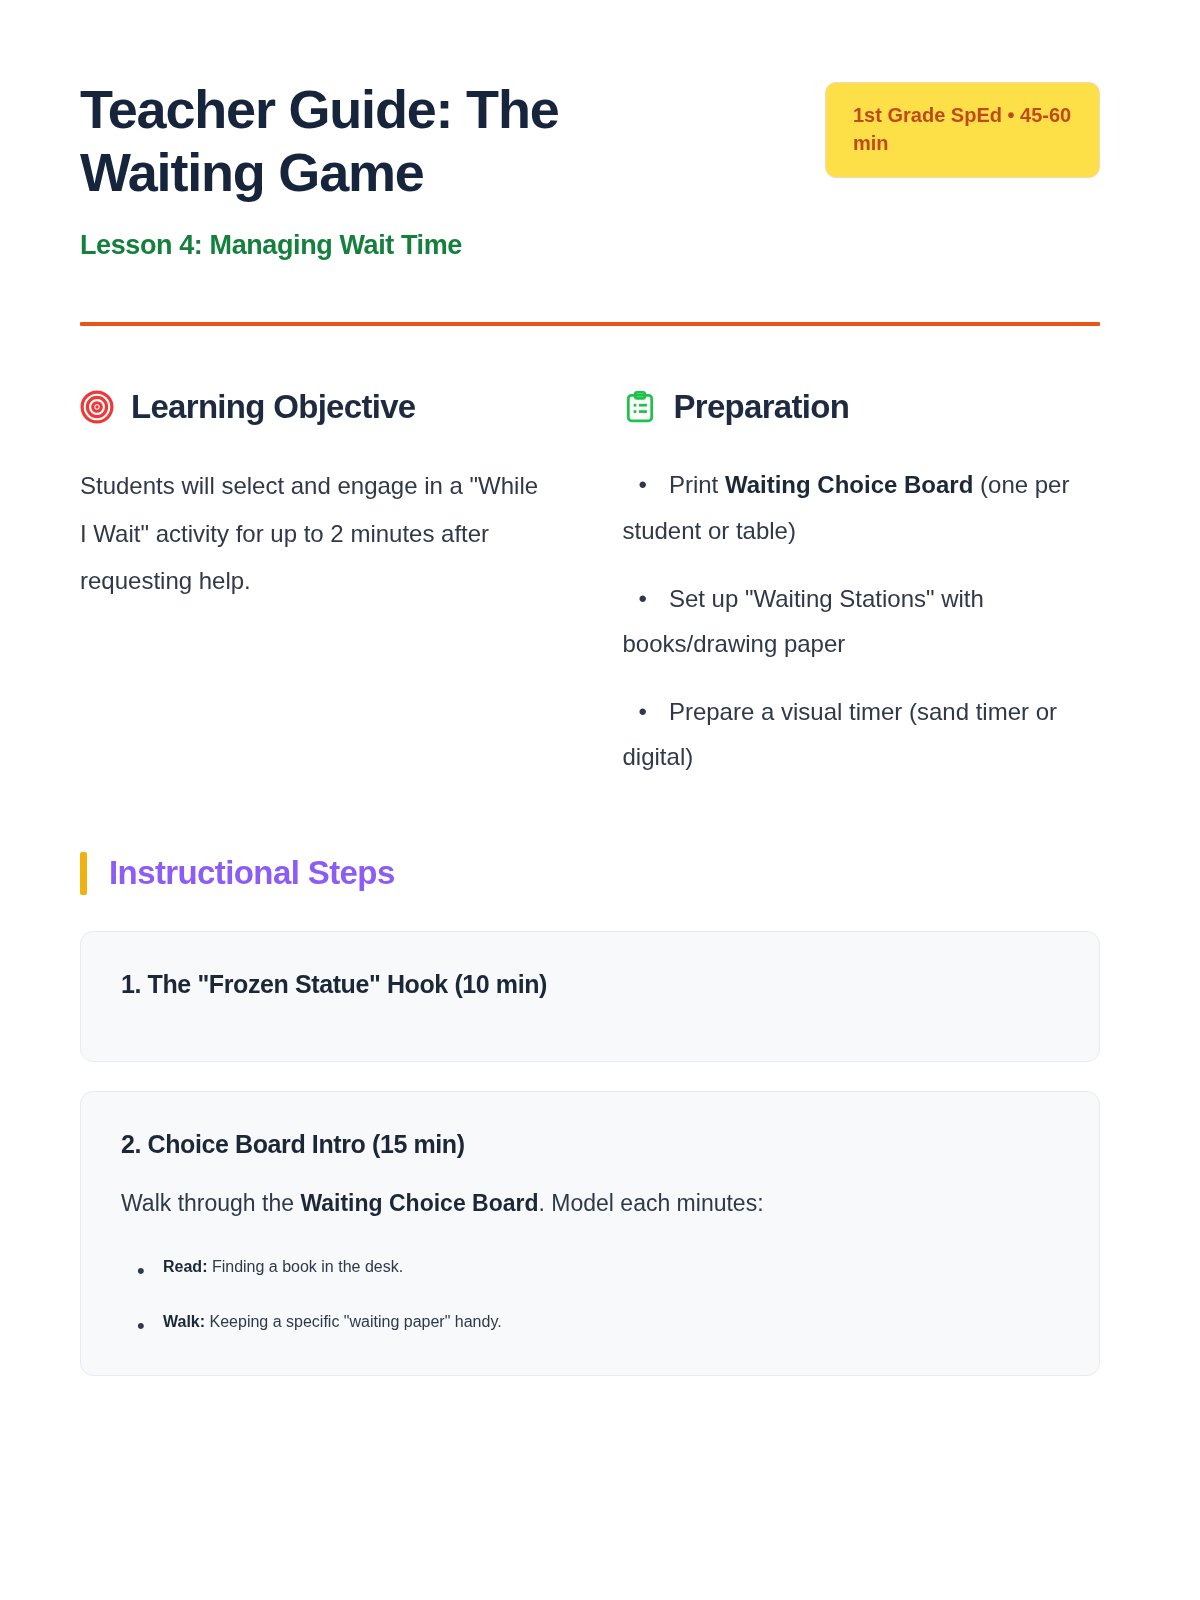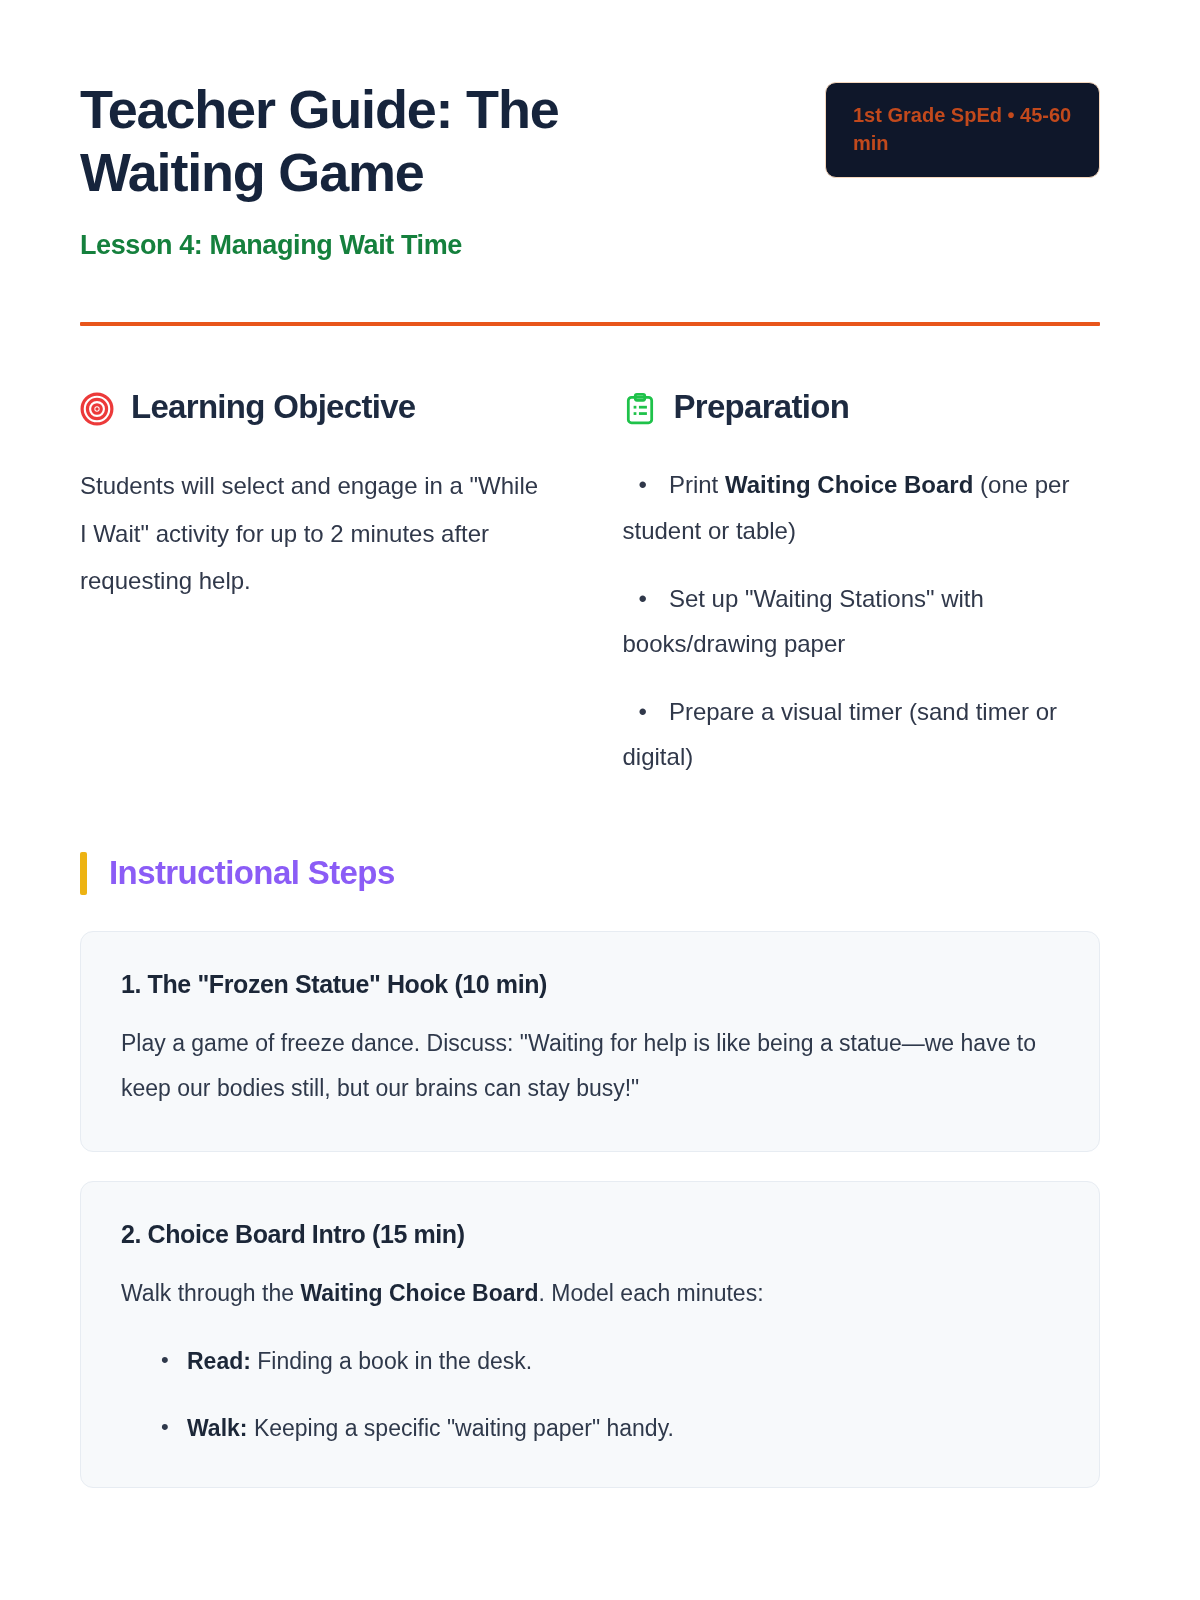--- a/index.html
+++ b/index.html
@@ -46,21 +46,21 @@
     font-size: 27px;
     font-weight: 700;
     letter-spacing: -0.4px;
     color: #15803d;
   }
 
   .meta-badge {
     margin-top: 4px;
     width: 275px;
     box-sizing: border-box;
-    background: #0f172a;
+    background: #fde047;
     border: 1px solid #f5d7bd;
     border-radius: 11px;
     padding: 18px 22px 19px 27px;
     font-size: 20px;
     line-height: 1.42;
     font-weight: 700;
     color: #c2491c;
   }
 
   .rule {
@@ -74,21 +74,21 @@
   .columns {
     margin-top: 62px;
     display: flex;
     gap: 78px;
   }
   .col-left { width: 465px; }
   .col-right { width: 478px; }
 
   .section-head {
     display: flex;
-    align-items: flex-end;
+    align-items: center;
     gap: 17px;
     margin-bottom: 36px;
   }
   .section-head h2 {
     margin: 0;
     font-size: 33px;
     font-weight: 800;
     letter-spacing: -0.7px;
     color: #1d2a40;
   }
@@ -167,26 +167,25 @@
     margin: 0;
   }
   .step-body b { font-weight: 700; color: #1c2738; }
 
   .choice-list {
     margin: 28px 0 0 0;
     padding: 0 0 0 42px;
     list-style: none;
   }
   .choice-list li {
-    font-size: 23px;
+    font-size: 16px;
     line-height: 1.6;
     color: #2f394b;
     margin-bottom: 30px;
     position: relative;
-    margin-left: 24px;
   }
   .choice-list li:last-child { margin-bottom: 0; }
   .choice-list li::before {
     content: "\2022";
     position: absolute;
     left: -26px;
     top: -1px;
     font-size: 22px;
     color: #2f394b;
   }
@@ -251,21 +250,20 @@
 
   <div class="steps-header">
     <div class="accent-bar"></div>
     <h2>Instructional Steps</h2>
   </div>
 
   <div class="steps">
 
     <div class="step-card">
       <h3>1. The "Frozen Statue" Hook (10 min)</h3>
-      <p class="step-body"><span>Play a game of freeze dance. Discuss: "Waiting for help is like being a statue—we have to keep our bodies still, but our brains can stay busy!"</span></p>
     </div>
 
     <div class="step-card">
       <h3>2. Choice Board Intro (15 min)</h3>
       <p class="step-body"><span>Walk through the </span><b>Waiting Choice Board</b><span>. Model each minutes:</span></p>
       <ul class="choice-list">
         <li><b>Read:</b><span> Finding a book in the desk.</span></li>
         <li><b>Walk:</b><span> Keeping a specific "waiting paper" handy.</span></li>
       </ul>
     </div>

